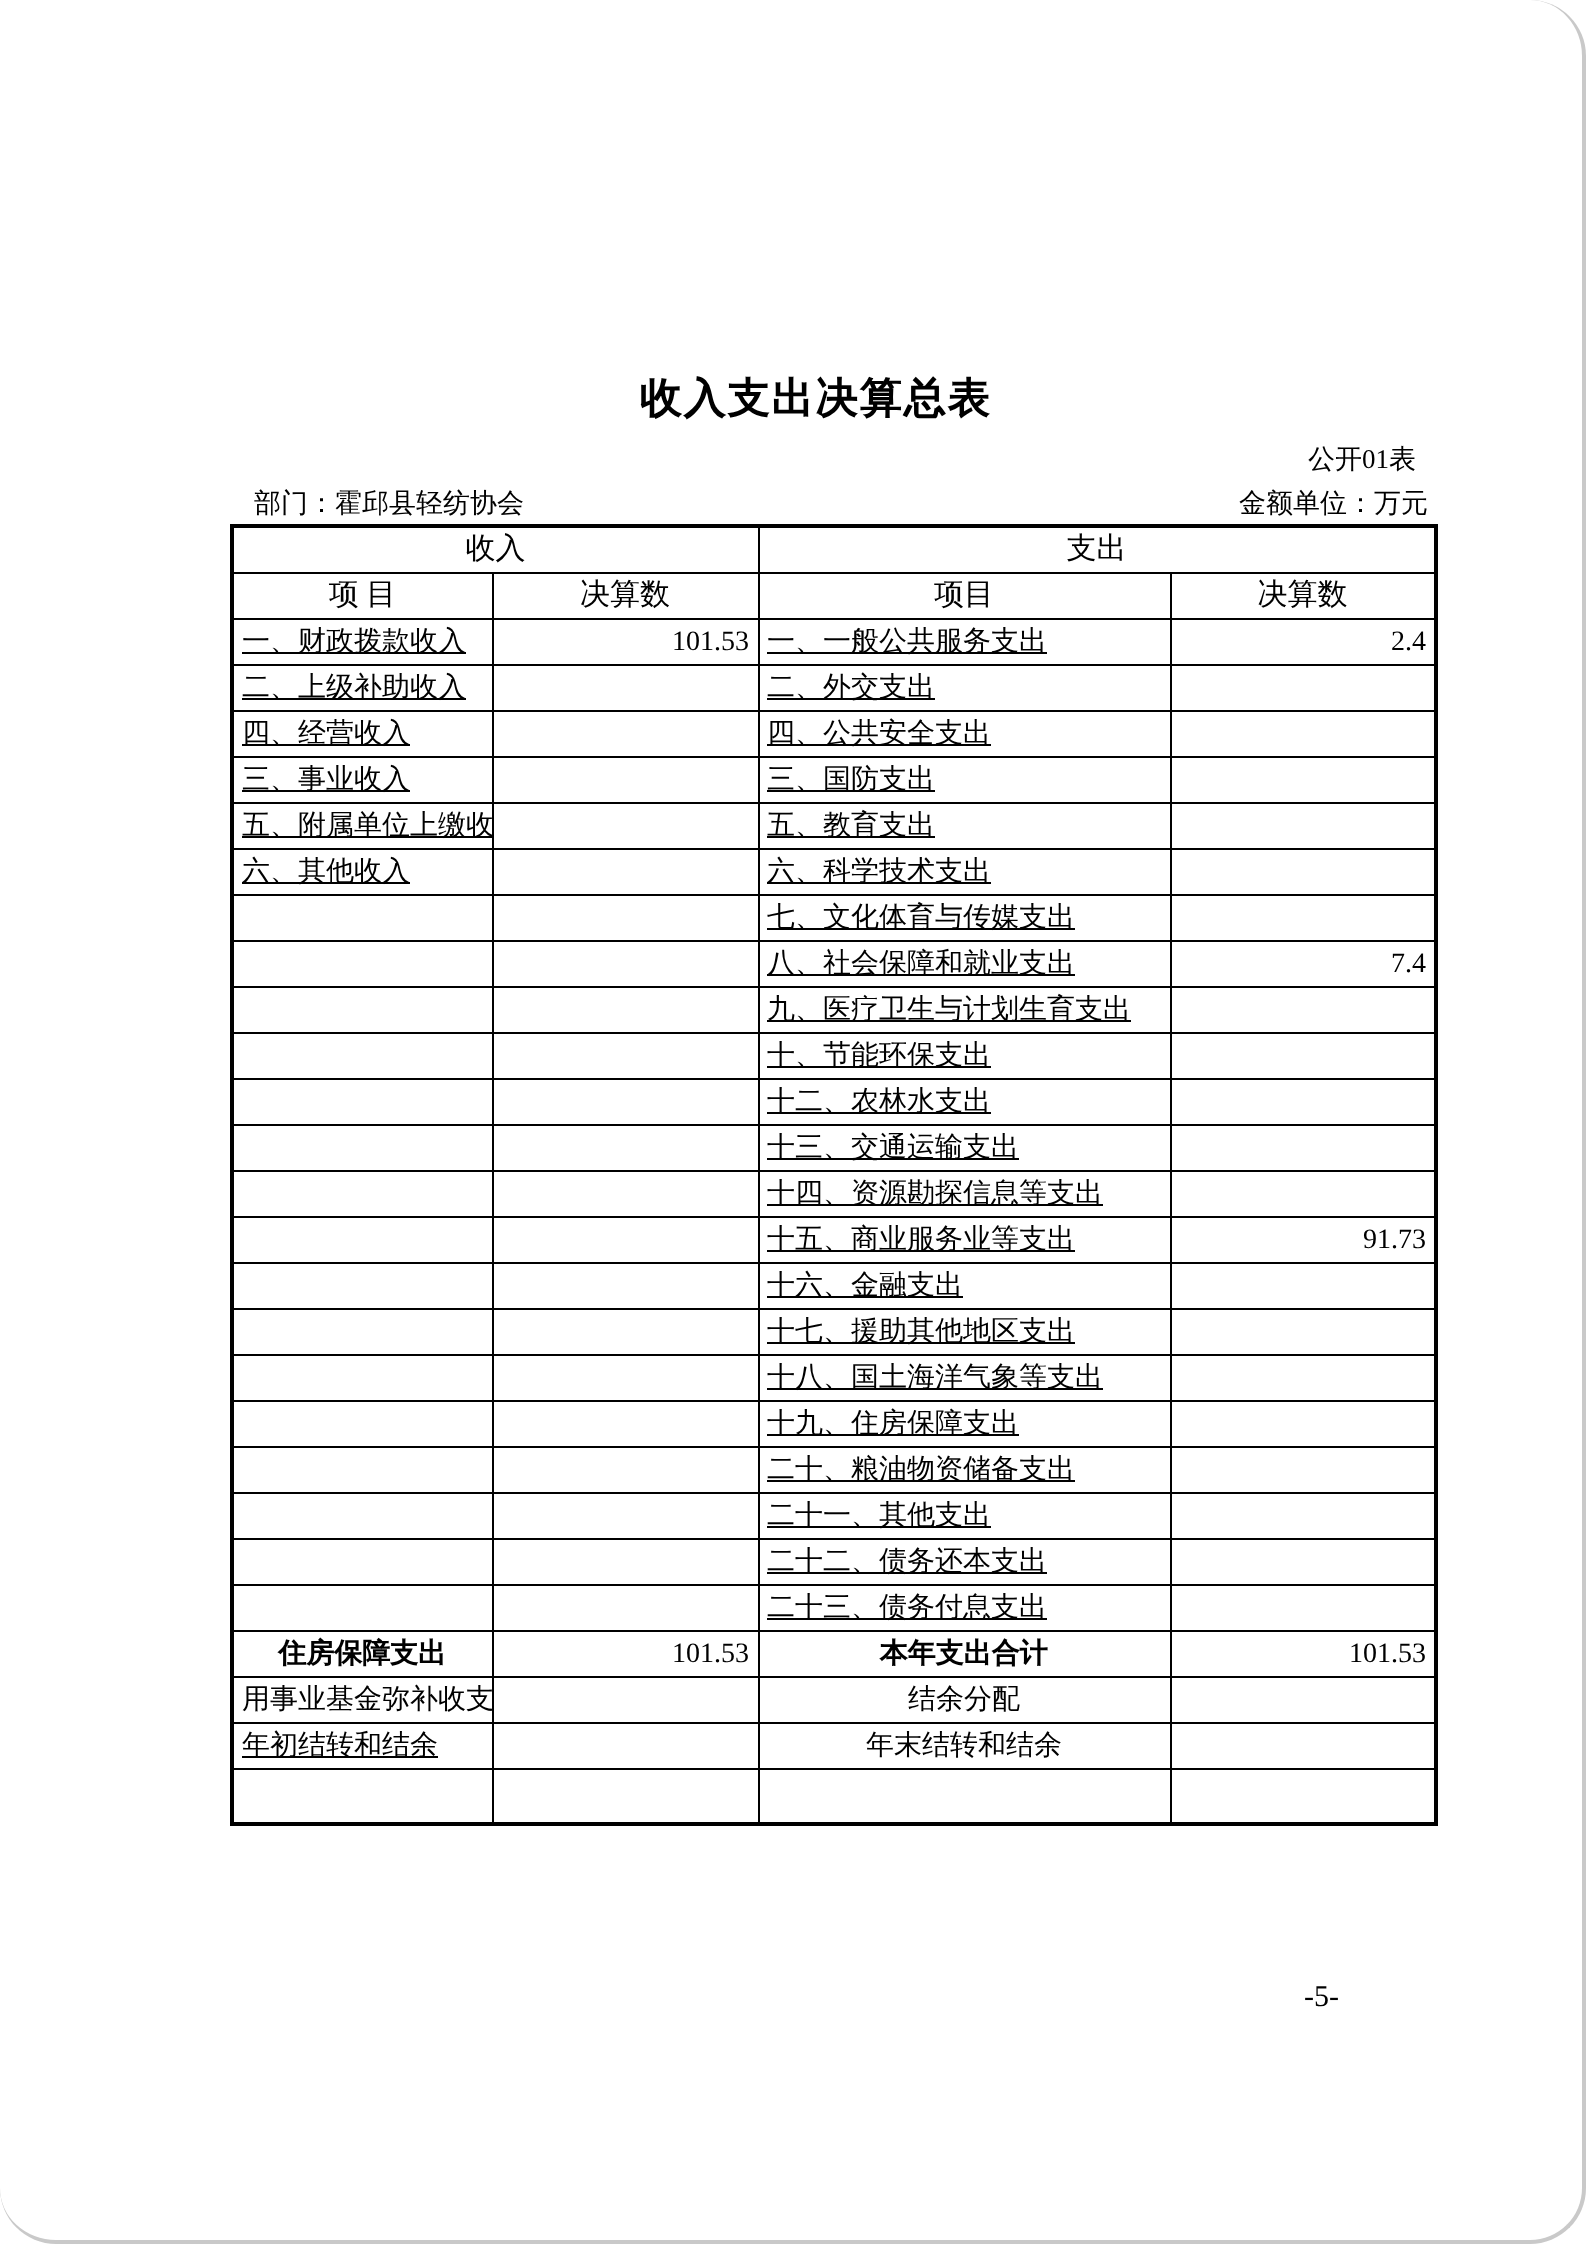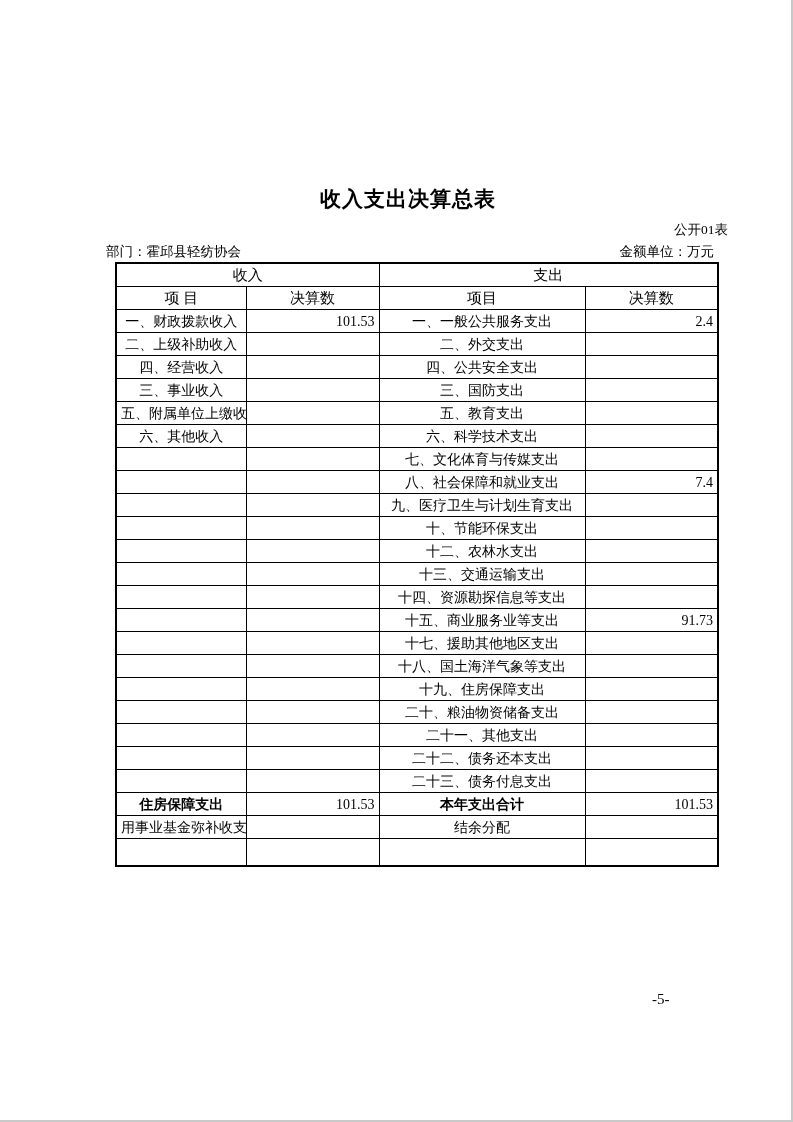--- a/index.html
+++ b/index.html
@@ -1,43 +1,43 @@
 <!DOCTYPE html>
 <html><head>
 <meta charset="utf-8">
 <style>
   html,body{margin:0;padding:0;}
   body{
     width:793px;height:1122px;background:#ffffff;position:relative;
     font-family:"Liberation Serif","DejaVu Serif",serif;color:#000;
     overflow:hidden;
   }
-  .page{position:absolute;inset:0;border-right:2px solid #c9c9c9;border-bottom:2px solid #c9c9c9;box-sizing:border-box;}
+  .page{position:absolute;inset:0;border-right:2px solid #c9c9c9;border-bottom:2px solid #c9c9c9;box-sizing:border-box;border-radius:28px;}
   .doc-title{
     position:absolute;left:100px;width:616px;top:185px;text-align:center;
     font-family:"Liberation Sans","DejaVu Sans",sans-serif;font-weight:bold;
     font-size:21px;letter-spacing:1px;
   }
-  .pubno{position:absolute;right:63px;top:221px;font-size:13.5px;}
-  .meta{position:absolute;left:106px;right:77px;top:243px;font-size:13.5px;
+  .pubno{position:absolute;right:83px;top:221px;font-size:13.5px;}
+  .meta{position:absolute;left:127px;right:77px;top:243px;font-size:13.5px;
     display:flex;justify-content:space-between;}
   table.budget{
     position:absolute;left:115px;top:262px;width:602px;
     border-collapse:collapse;table-layout:fixed;font-size:14px;
     border:2px solid #000;
     padding-left:32px;
   }
   table.budget td{
     border:1px solid #000;padding:0 4px;height:22px;line-height:19px;
     vertical-align:middle;overflow:hidden;white-space:nowrap;
   }
   thead td{height:23px;font-size:15px;}
   tr.lanci-row td{height:17px;}
   tr.blank-row td{height:26px;}
-  td.item{text-align:center;}
+  td.item{text-align:left;text-decoration:underline;}
   td.num{text-align:right;padding-right:5px;}
   td.center{text-align:center;}
   td.bold{font-weight:bold;}
   td.wrap{white-space:normal;}
   .pageno{position:absolute;left:652px;top:991px;font-size:15px;}
 </style>
 </head>
 <body>
 
 <div class="page">
@@ -152,20 +152,26 @@
         </tr>
         <tr>
           <td class="item"></td>
           <td class="num"></td>
           <td class="item">十五、商业服务业等支出</td>
           <td class="num">91.73</td>
         </tr>
         <tr>
           <td class="item"></td>
           <td class="num"></td>
+          <td class="item">十六、金融支出</td>
+          <td class="num"></td>
+        </tr>
+        <tr>
+          <td class="item"></td>
+          <td class="num"></td>
           <td class="item">十七、援助其他地区支出</td>
           <td class="num"></td>
         </tr>
         <tr>
           <td class="item"></td>
           <td class="num"></td>
           <td class="item">十八、国土海洋气象等支出</td>
           <td class="num"></td>
         </tr>
         <tr>
@@ -203,20 +209,26 @@
         <td class="num">101.53</td>
         <td class="center bold">本年支出合计</td>
         <td class="num">101.53</td>
       </tr>
       <tr>
         <td class="center wrap">用事业基金弥补收支差额</td>
         <td class="num"></td>
         <td class="center">结余分配</td>
         <td class="num"></td>
       </tr>
+      <tr>
+        <td class="item">年初结转和结余</td>
+        <td class="num"></td>
+        <td class="center">年末结转和结余</td>
+        <td class="num"></td>
+      </tr>
       <tr class="blank-row">
         <td></td>
         <td></td>
         <td></td>
         <td></td>
       </tr>
     </tbody>
   </table>
 
   <div class="pageno">-5-</div>

